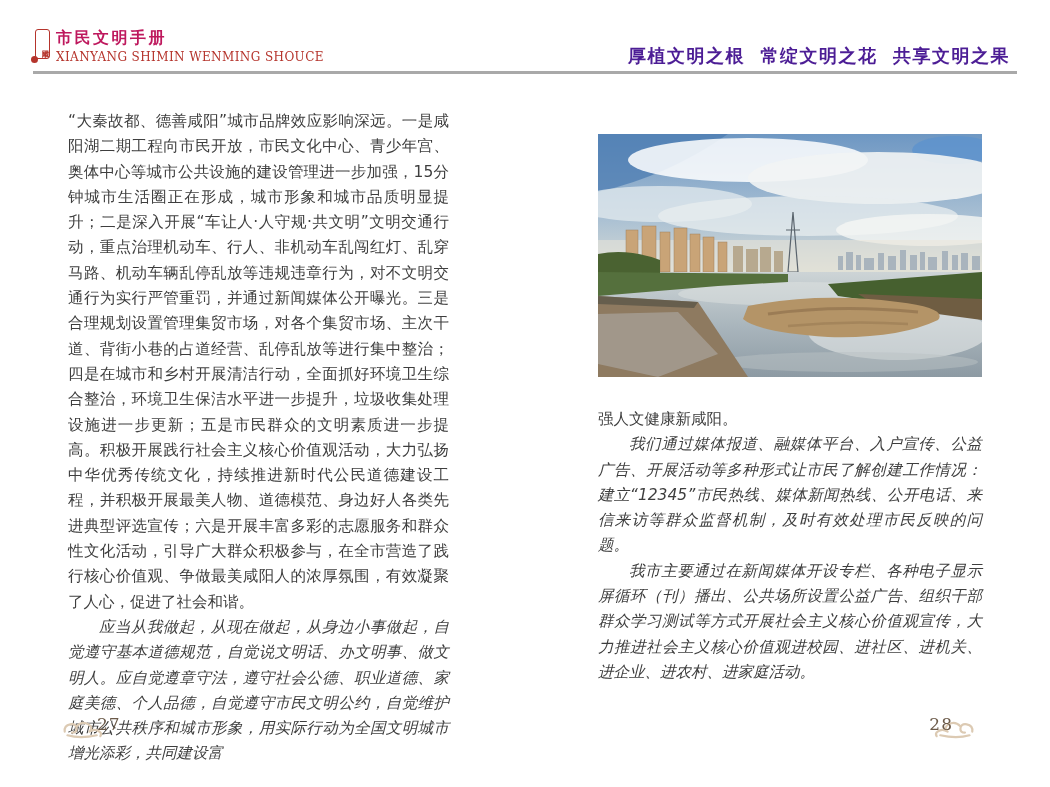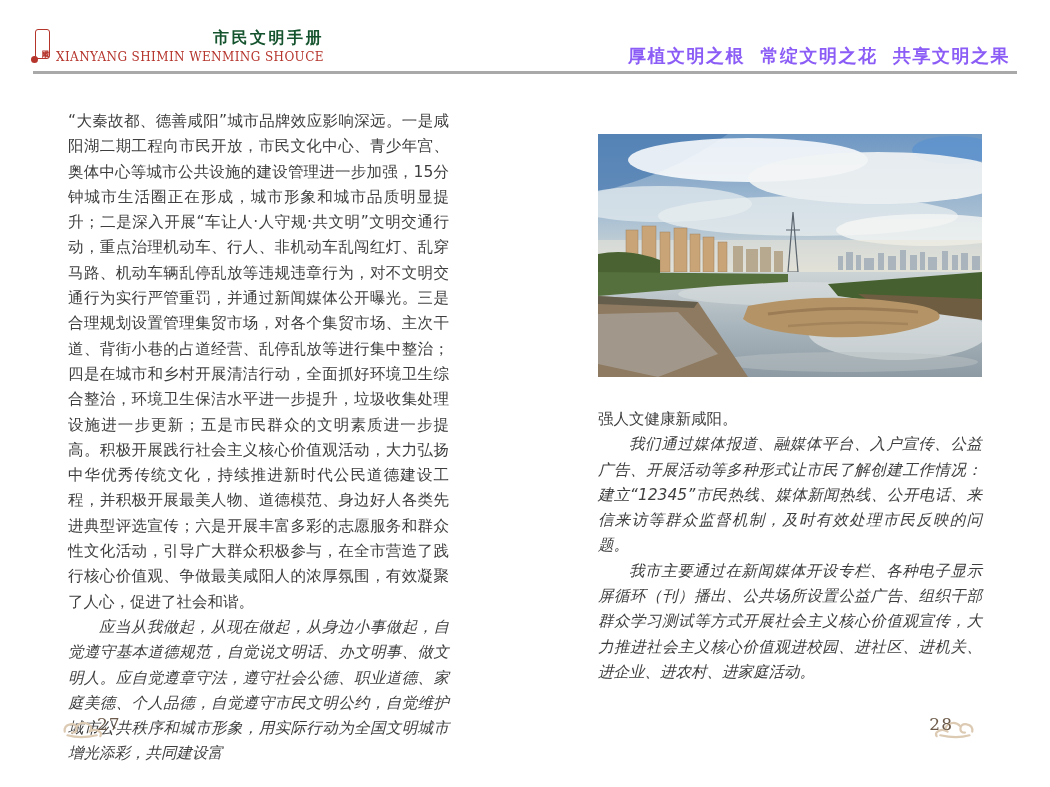--- a/index.html
+++ b/index.html
@@ -13,29 +13,29 @@
     position:relative;width:15px;height:30px;border:1px solid #b5342c;border-radius:3px;
     color:#b5342c;font-size:7px;line-height:7.5px;text-align:center;
     writing-mode:vertical-rl;box-sizing:border-box;padding-top:2px;
     font-family:"DejaVu Serif",serif;font-weight:bold;
   }
   .stamp::after{
     content:"";position:absolute;left:-5px;bottom:-5px;width:7px;height:7px;
     border-radius:50%;background:#b5342c;
   }
   .logo-title{
-    font-family:"DejaVu Serif",serif;font-weight:bold;color:#14532d;
-    font-size:16px;letter-spacing:2.5px;line-height:18px;text-align:right;
+    font-family:"DejaVu Serif",serif;font-weight:bold;color:#be185d;
+    font-size:16px;letter-spacing:2.5px;line-height:18px;
   }
   .logo-subtitle{
     color:#b5342c;font-size:12px;letter-spacing:.4px;margin-top:3px;
     font-family:"DejaVu Serif",serif;white-space:nowrap;
   }
   .slogan{
-    position:absolute;right:40px;top:44px;color:#8b5cf6;font-size:18px;
+    position:absolute;right:40px;top:44px;color:#4c1d95;font-size:18px;
     font-weight:bold;font-family:"DejaVu Serif",serif;letter-spacing:1.5px;white-space:pre;
   }
   .divider{position:absolute;left:33px;right:33px;top:71px;height:3px;background:#a9a9a9;}
   
   .col{
     position:absolute;font-size:15.5px;line-height:25.3px;color:#3e3e3e;
     text-align:justify;text-justify:inter-ideograph;
   }
   .col p{margin:0;}
   .col-left{left:68px;top:109px;width:381px;}

